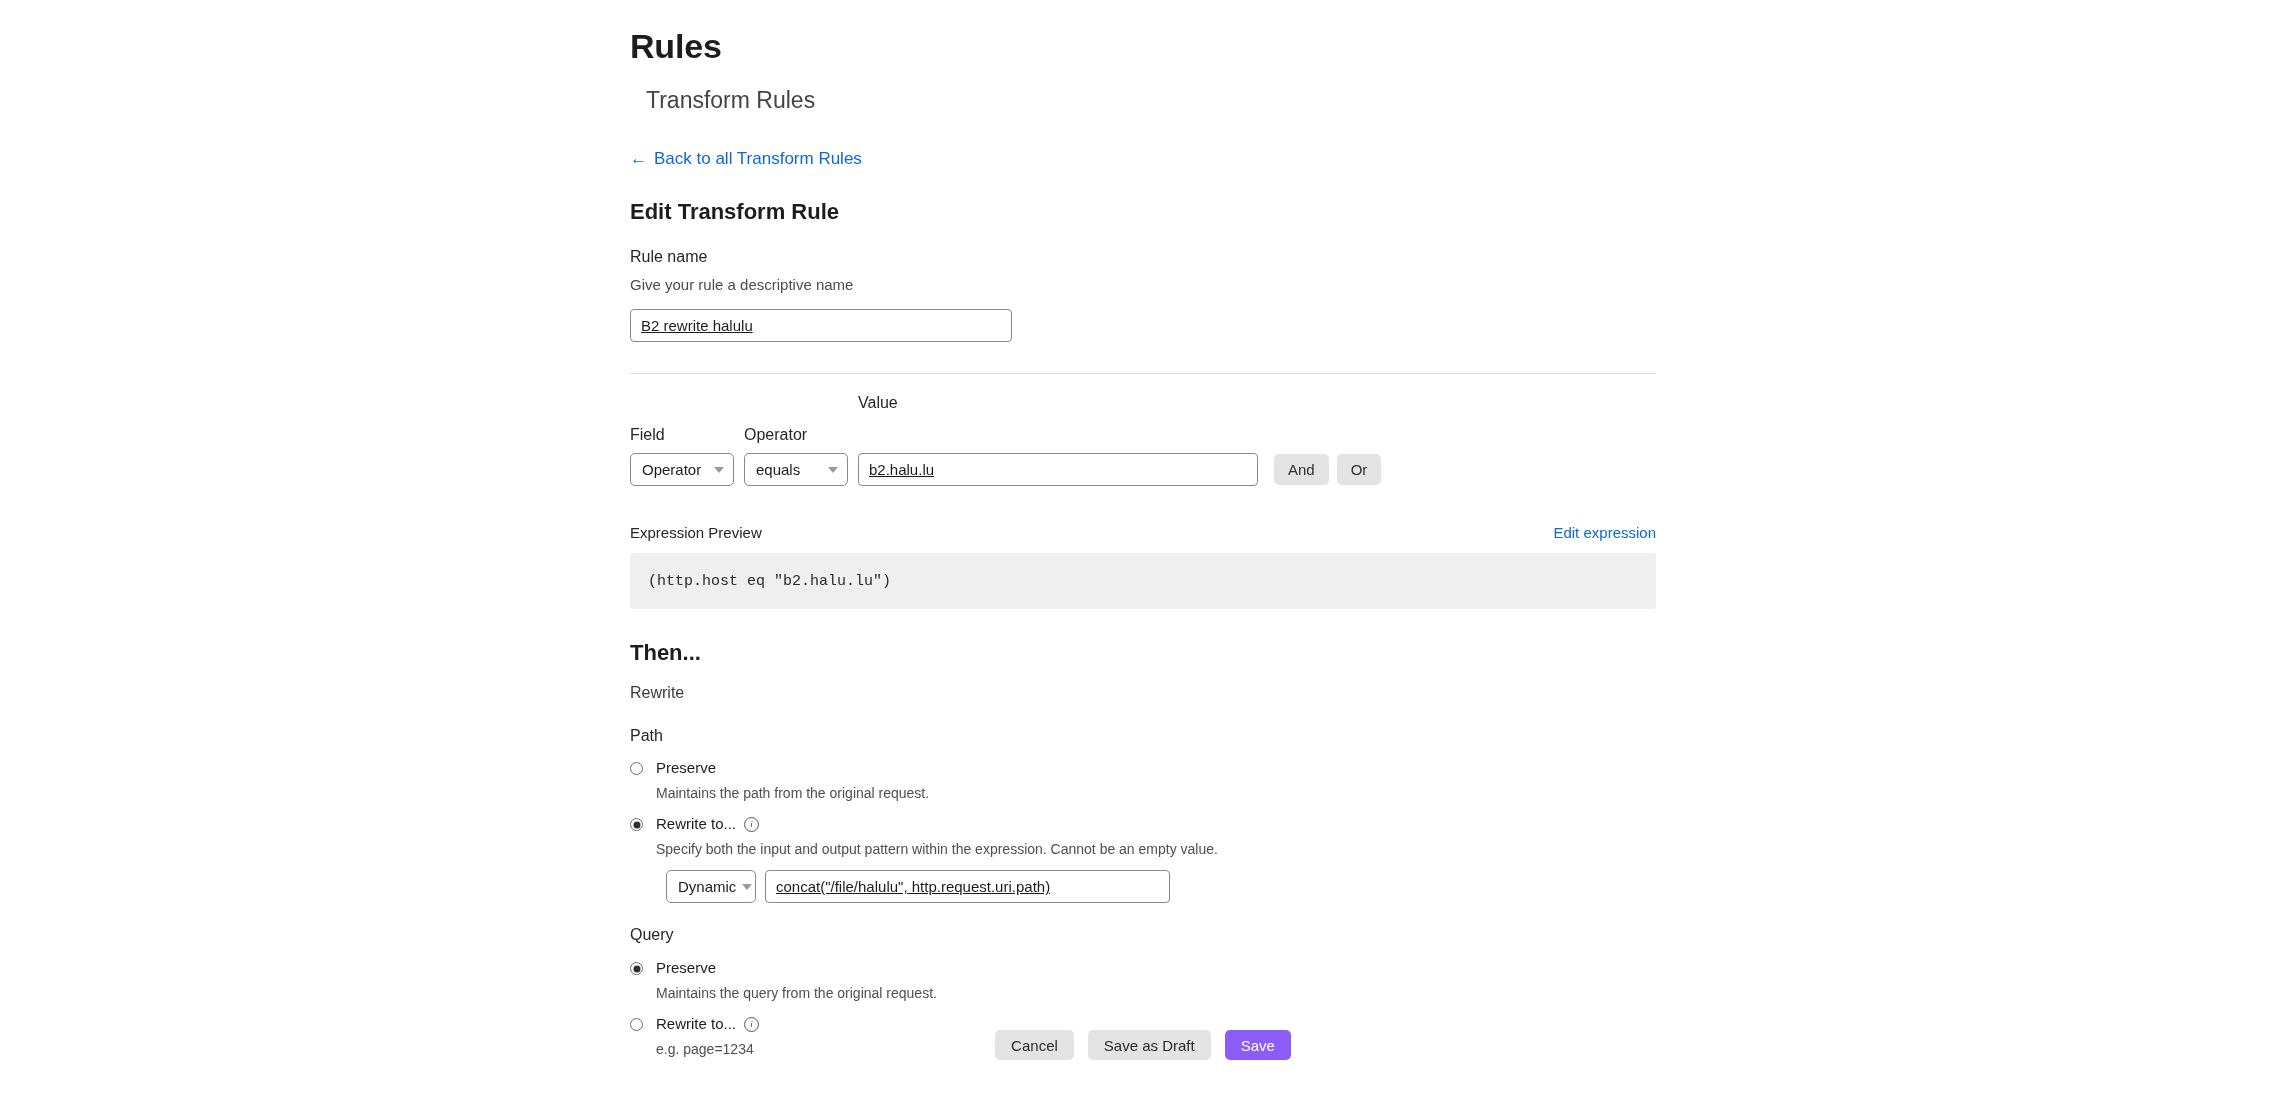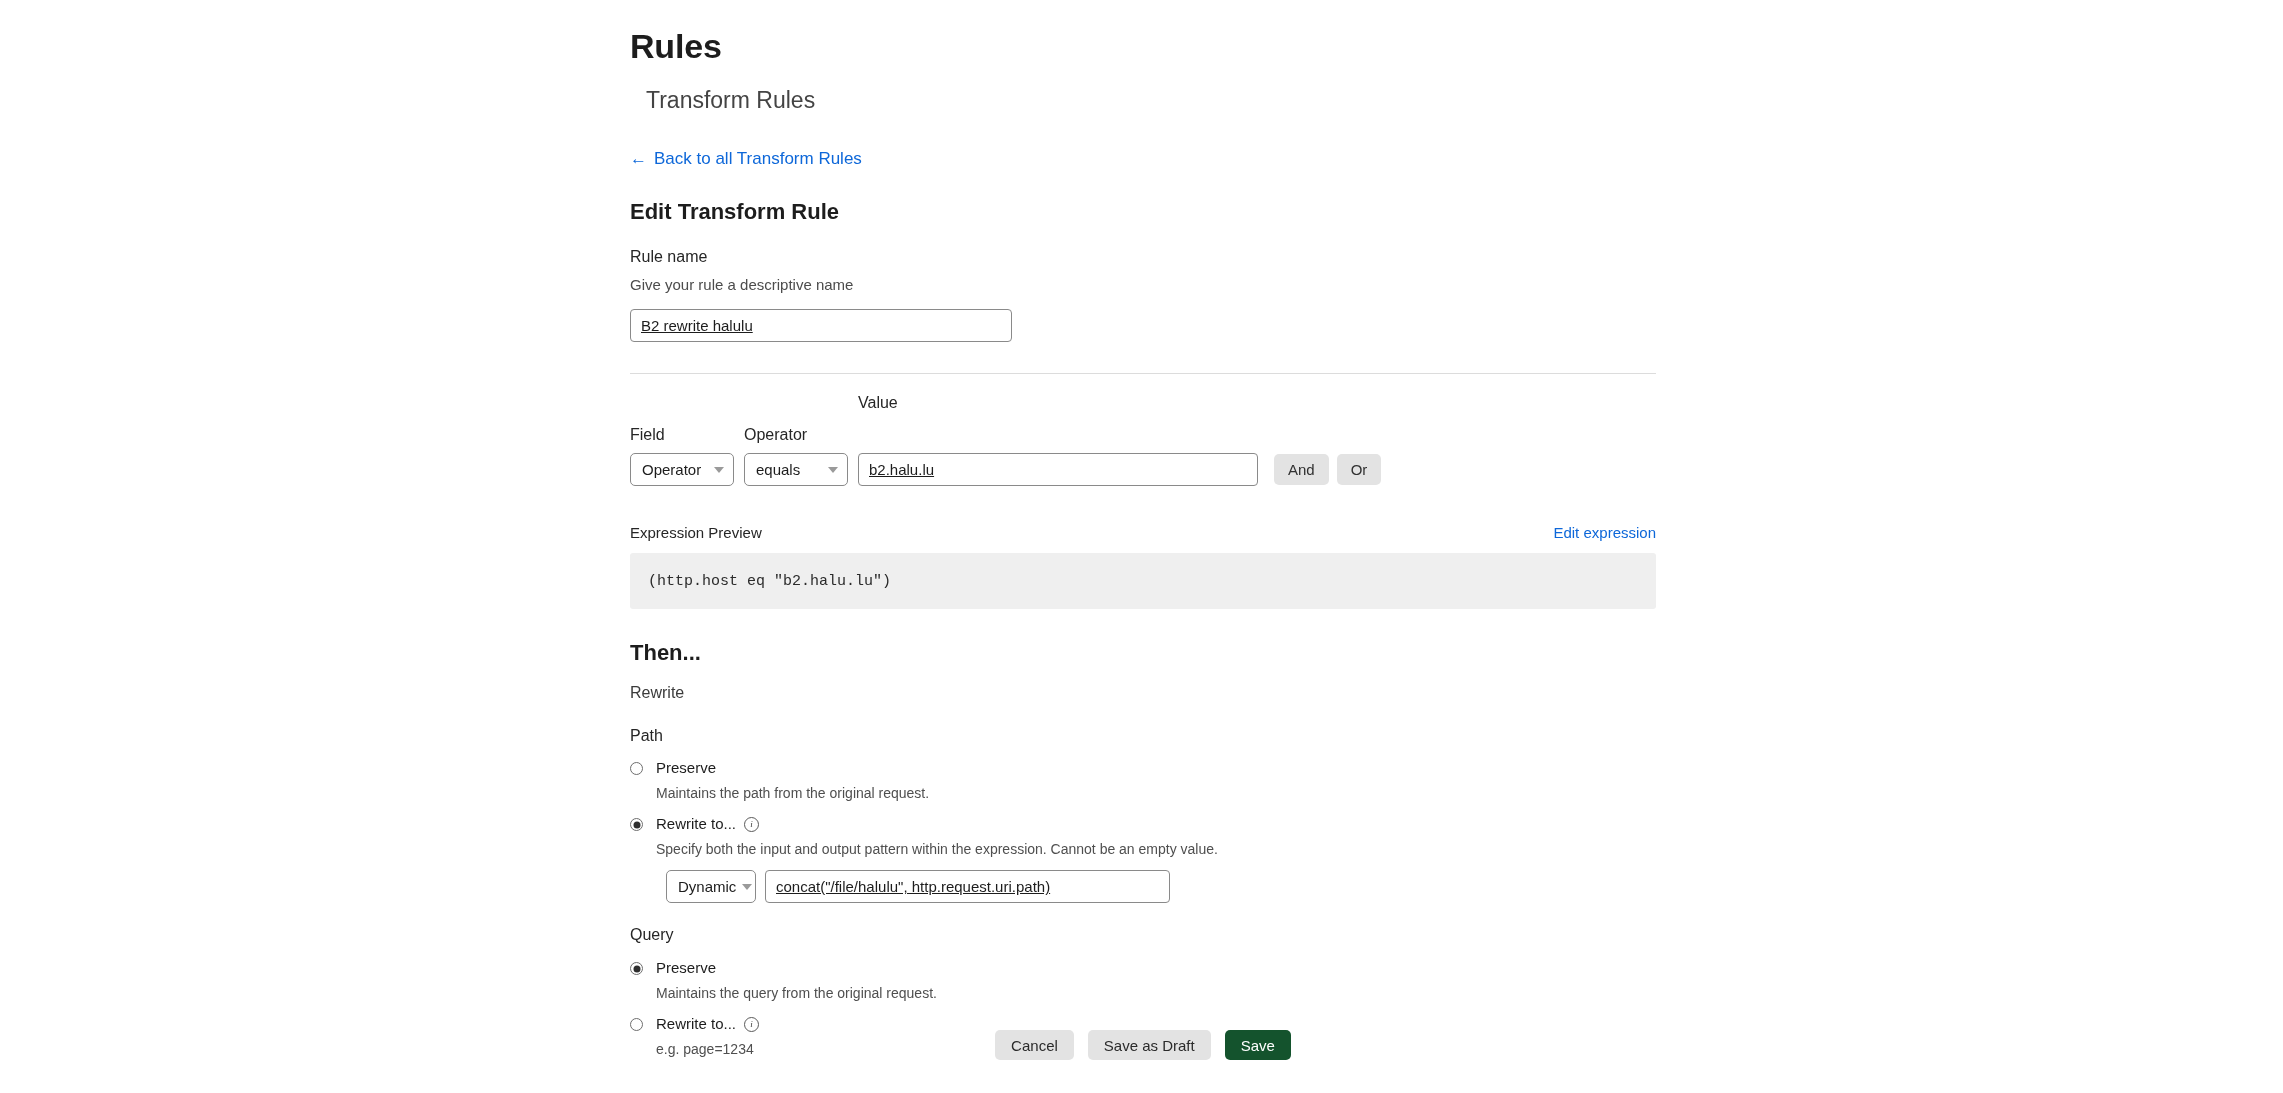--- a/index.html
+++ b/index.html
@@ -303,21 +303,21 @@
     border: none;
     border-radius: 5px;
     font-family: "Liberation Sans", sans-serif;
     font-size: 15px;
     cursor: pointer;
     display: flex;
     align-items: center;
     justify-content: center;
   }
   .btn-secondary { background: #e3e3e3; color: #2b2b2b; }
-  .btn-primary { background: #14532d; color: #ffffff; }
+  .btn-primary { background: #8b5cf6; color: #ffffff; }
 </style>
 </head>
 <body>
 
 <div class="page">
 
   <div class="content">
 
     
     <h1 class="page-title">Rules</h1>

